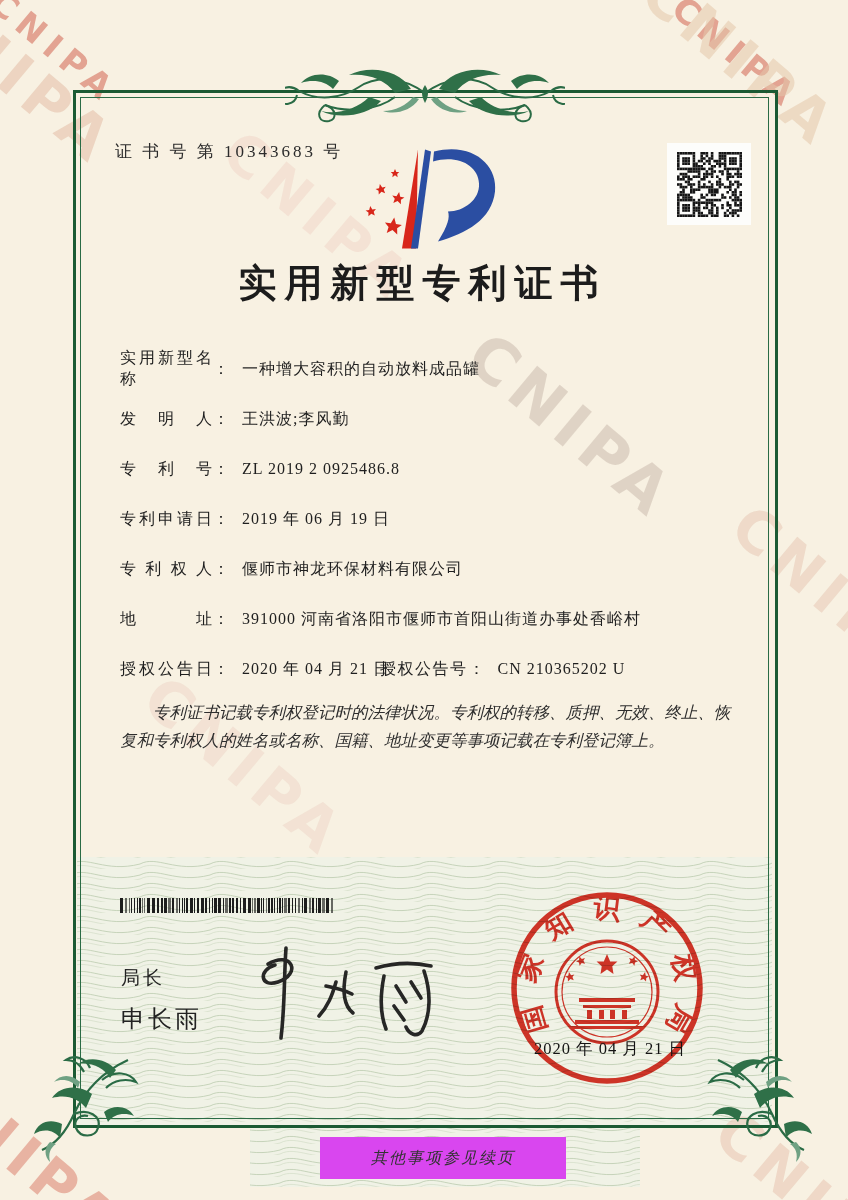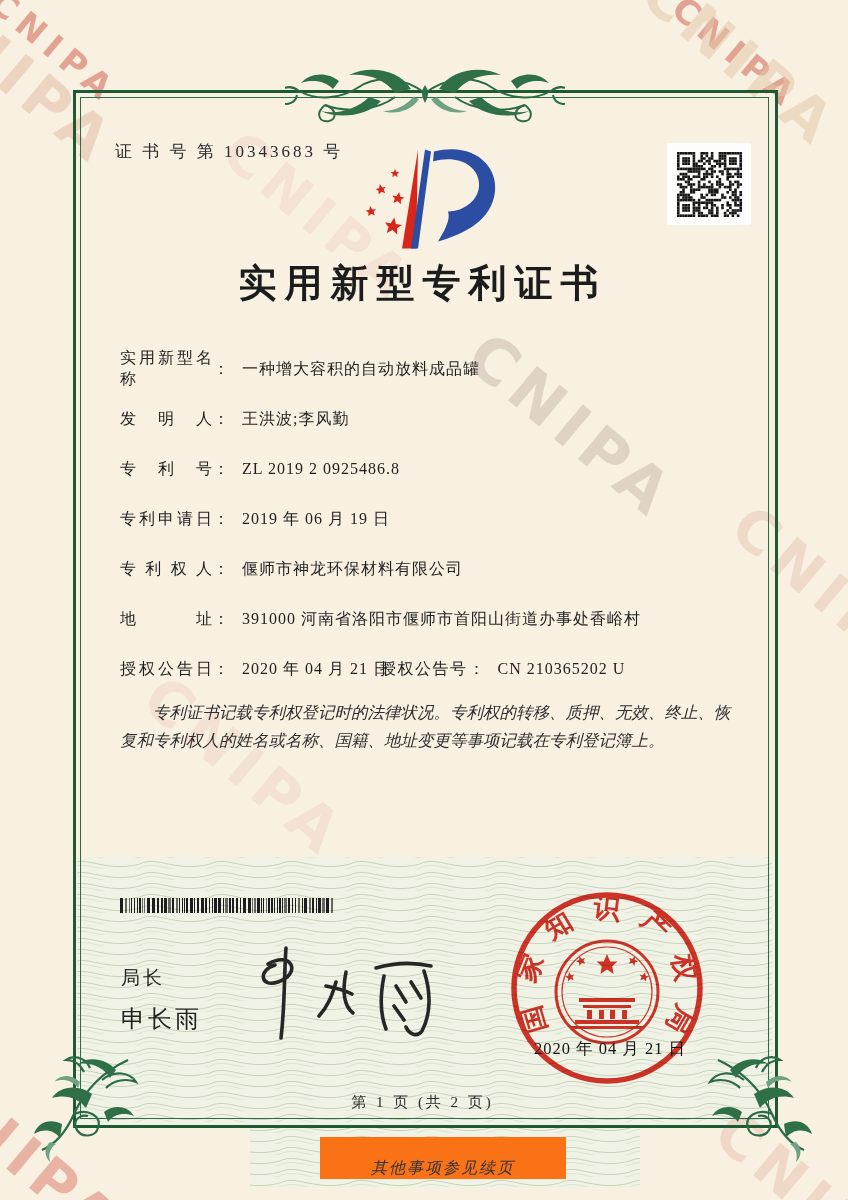--- a/index.html
+++ b/index.html
@@ -35,22 +35,22 @@
   .paras p{margin:0;text-indent:2em;}
   .barcode{position:absolute;left:120px;top:898px;z-index:4;}
   .sig-title{position:absolute;left:121px;top:965px;font-size:19px;letter-spacing:3px;z-index:4;}
   .sig-name{position:absolute;left:121px;top:1003px;font-size:24px;letter-spacing:3px;z-index:4;}
   .sig-script{position:absolute;left:248px;top:930px;z-index:4;}
   .seal{position:absolute;left:505px;top:886px;z-index:5;mix-blend-mode:multiply;opacity:.93;}
   .seal-date{position:absolute;left:520px;top:1038px;width:180px;text-align:center;font-size:16.5px;
       letter-spacing:1px;color:#141414;z-index:6;}
   .page-info{position:absolute;left:73px;top:1093px;width:699px;text-align:center;font-size:15px;
       letter-spacing:3px;z-index:4;color:#2b2b2b;}
-  .note-box{position:absolute;left:320px;top:1137px;width:246px;height:42px;background:#f97316;
-      display:flex;align-items:flex-end;justify-content:center;z-index:4;}
+  .note-box{position:absolute;left:320px;top:1137px;width:246px;height:42px;background:#d946ef;
+      display:flex;align-items:center;justify-content:center;z-index:4;}
   .note-box span{font-size:16px;font-style:italic;letter-spacing:2px;color:#333;}
 </style>
 </head>
 <body>
 
 <div id="page">
 
   <svg class="waves" width="848" height="1200" aria-hidden="true">
     <defs>
       <pattern id="wv" width="70" height="11" patternUnits="userSpaceOnUse">
@@ -654,18 +654,17 @@
         <rect x="92" y="122" width="5" height="9"></rect>
         <rect x="103" y="122" width="5" height="9"></rect>
         <rect x="115" y="122" width="5" height="9"></rect>
         <rect x="68" y="132" width="64" height="4"></rect>
         <rect x="63" y="138" width="74" height="3"></rect>
       </g>
     </g>
   </svg>
   <div class="seal-date">2020 年 04 月 21 日</div>
 
-  <div class="page-info">第 1 页 (共 2 页)</div>
   <div class="note-box">
     <span>其他事项参见续页</span>
   </div>
 
 </div>
 
 </body></html>

